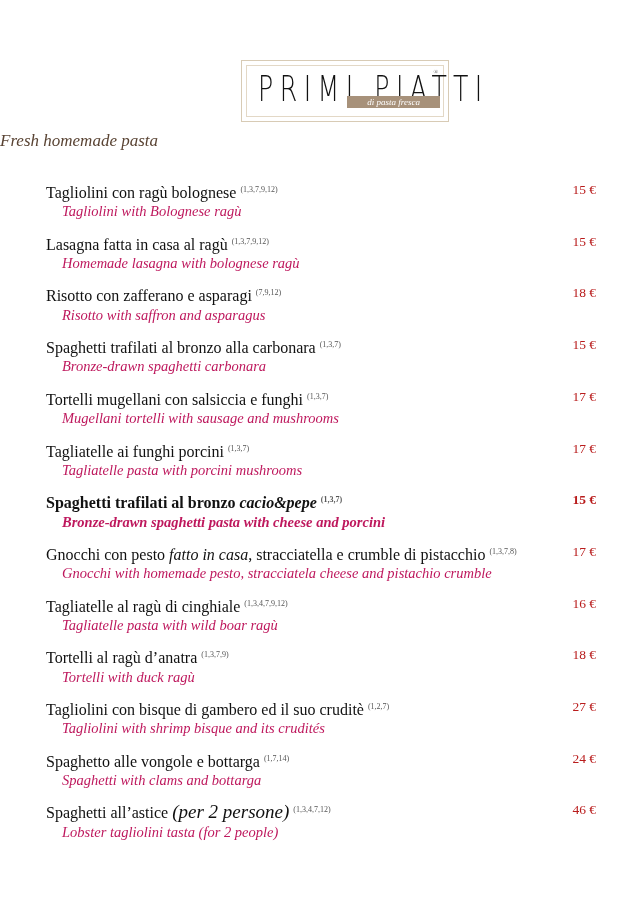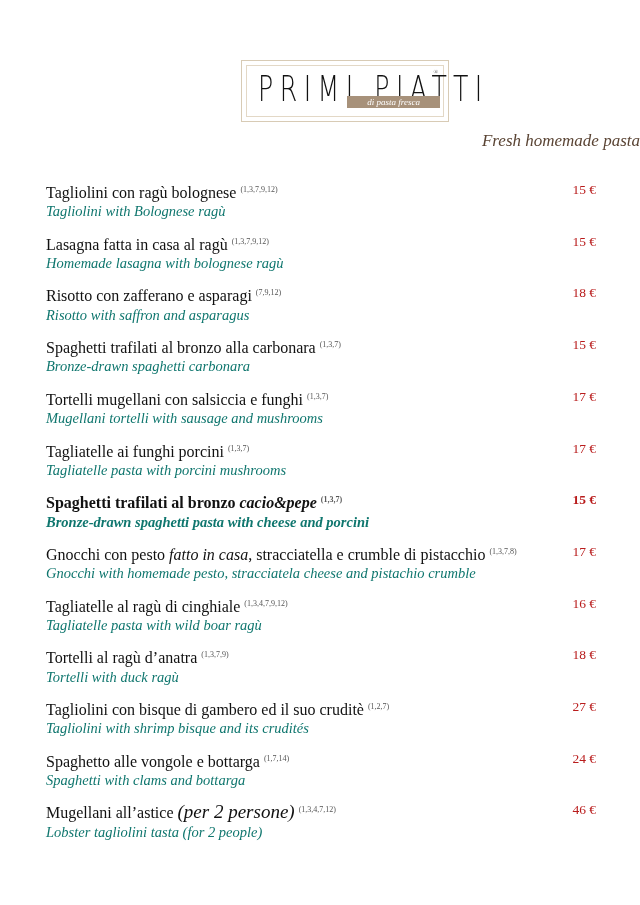--- a/index.html
+++ b/index.html
@@ -2,25 +2,25 @@
 <html><head>
 <meta charset="utf-8">
 <style>
   html,body{margin:0;padding:0;background:#fff;}
   body{width:640px;height:905px;position:relative;overflow:hidden;font-family:"Liberation Serif","DejaVu Serif",serif;color:#111;}
   .logo{position:absolute;left:194px;top:60px;width:208px;height:62px;border:1px solid #d8cbb5;box-sizing:border-box;margin-left:47px;}
   .logo-inner{position:absolute;left:4px;top:4px;right:4px;bottom:4px;border:1px solid #e3d8c6;}
   .logo-title{position:absolute;left:16px;top:8px;font-family:"DejaVu Sans",sans-serif;font-weight:200;font-size:35px;letter-spacing:9px;transform:scaleX(0.72);transform-origin:left top;white-space:nowrap;color:#111;}
   .logo-reg{position:absolute;right:10px;top:8px;font-size:6px;color:#555;}
   .logo-badge{position:absolute;right:8px;top:35px;background:#a7917a;color:#fff;font-style:italic;font-size:9px;padding:1px 20px;}
-  .subtitle{position:absolute;left:0;width:640px;top:131px;text-align:right;font-style:italic;font-size:17px;color:#5a4434;}
+  .subtitle{position:absolute;left:0;width:640px;top:131px;text-align:left;font-style:italic;font-size:17px;color:#5a4434;}
   .item{position:absolute;left:46px;width:550px;}
   .name{font-size:16px;line-height:19px;white-space:nowrap;}
   .alg{font-size:8px;color:#555;vertical-align:super;margin-left:4px;}
-  .desc{font-style:italic;font-size:14.5px;line-height:19px;color:#0f766e;white-space:nowrap;}
+  .desc{font-style:italic;font-size:14.5px;line-height:19px;color:#be185d;white-space:nowrap;margin-left:16px;}
   .price{position:absolute;right:0;top:2px;font-size:13.5px;color:#b91c1c;}
 </style>
 </head>
 <body>
 
 <div class="logo">
   <div class="logo-inner"></div>
   <div class="logo-title">PRIMI PIATTI</div>
   <div class="logo-reg">®</div>
   <div class="logo-badge">di pasta fresca</div>
@@ -82,17 +82,17 @@
       <div class="name"><span>Tagliolini con bisque di gambero ed il suo cruditè</span><span class="alg">(1,2,7)</span></div>
       <div class="desc">Tagliolini with shrimp bisque and its crudités</div>
       <div class="price">27 €</div>
     </div>
     <div class="item" style="top: 748.7px;">
       <div class="name"><span>Spaghetto alle vongole e bottarga</span><span class="alg">(1,7,14)</span></div>
       <div class="desc">Spaghetti with clams and bottarga</div>
       <div class="price">24 €</div>
     </div>
     <div class="item" style="top: 800.4px;">
-      <div class="name"><span>Mugellani all’astice </span><i style="font-size: 19px;">(per 2 persone)</i><span class="alg">(1,3,4,7,12)</span></div>
+      <div class="name"><span>Spaghetti all’astice </span><i style="font-size: 19px;">(per 2 persone)</i><span class="alg">(1,3,4,7,12)</span></div>
       <div class="desc">Lobster tagliolini tasta (for 2 people)</div>
       <div class="price">46 €</div>
     </div>
   </div>
 
 </body></html>

